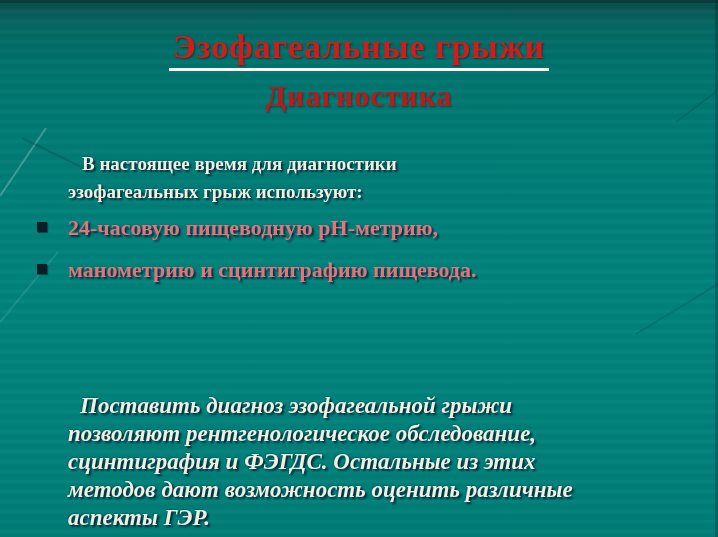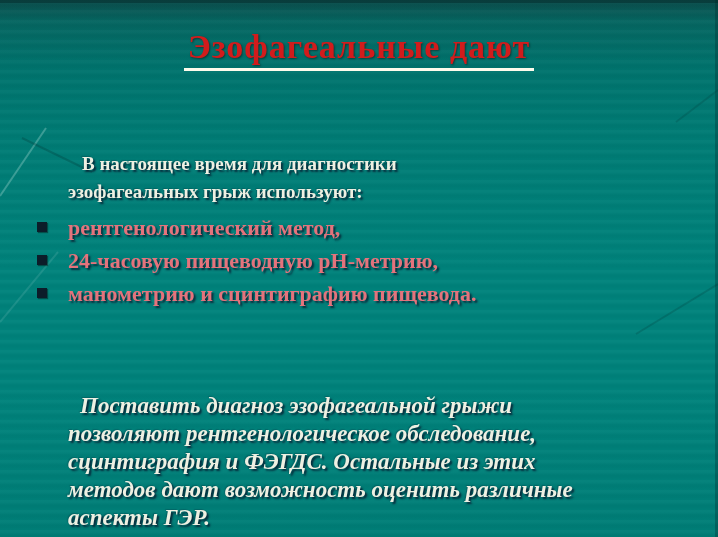--- a/index.html
+++ b/index.html
@@ -108,21 +108,21 @@
     list-style: none;
   }
   .bullets li {
     position: relative;
     padding-left: 31px;
     font-size: 22px;
     line-height: 33px;
     color: #e4737c;
     text-shadow: 2px 2px 2px rgba(8,25,45,0.8);
   }
-  .bullets li.gap { }
+  .bullets li.gap { margin-top: 9px; }
   .marker {
     position: absolute;
     left: 0;
     top: 11px;
     width: 10px;
     height: 10px;
     background: #0c1d2a;
     box-shadow: 1px 1px 1px rgba(0,0,0,0.4);
   }
 
@@ -151,31 +151,30 @@
     <line x1="22" y1="138" x2="92" y2="172" stroke="rgba(0,45,45,0.25)" stroke-width="2"></line>
     <line x1="0" y1="322" x2="58" y2="252" stroke="rgba(210,240,235,0.12)" stroke-width="2"></line>
     <line x1="636" y1="334" x2="718" y2="284" stroke="rgba(0,45,45,0.20)" stroke-width="2"></line>
     <line x1="676" y1="122" x2="718" y2="90" stroke="rgba(0,45,45,0.18)" stroke-width="2"></line>
   </svg>
 
   <div class="edge-top"></div>
   <div class="edge-right"></div>
 
   <div class="title-wrap">
-    <span class="title">Эзофагеальные дают</span>
+    <span class="title">Эзофагеальные грыжи</span>
   </div>
 
+  <div class="subtitle-wrap">
+    <span class="subtitle">Диагностика</span>
+  </div>
 
   <p class="intro">В настоящее время для диагностики эзофагеальных грыж используют:</p>
 
   <ul class="bullets">
-    <li>
-      <span class="marker"></span>
-      <span>рентгенологический метод,</span>
-    </li>
     <li>
       <span class="marker"></span>
       <span>24-часовую пищеводную рН-метрию,</span>
     </li>
     <li class="gap">
       <span class="marker"></span>
       <span>манометрию и сцинтиграфию пищевода.</span>
     </li>
   </ul>
 

